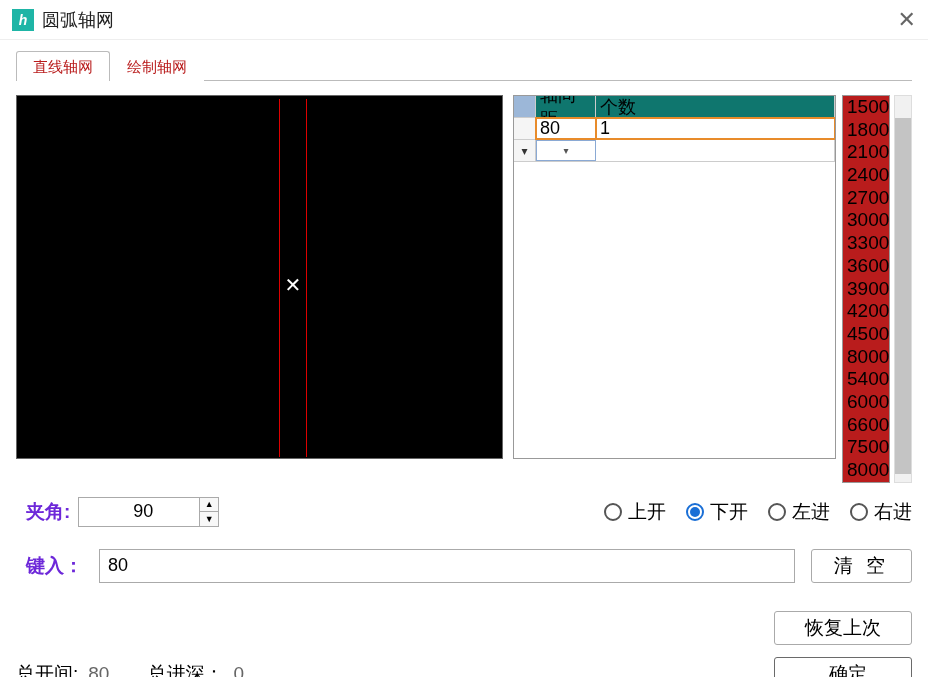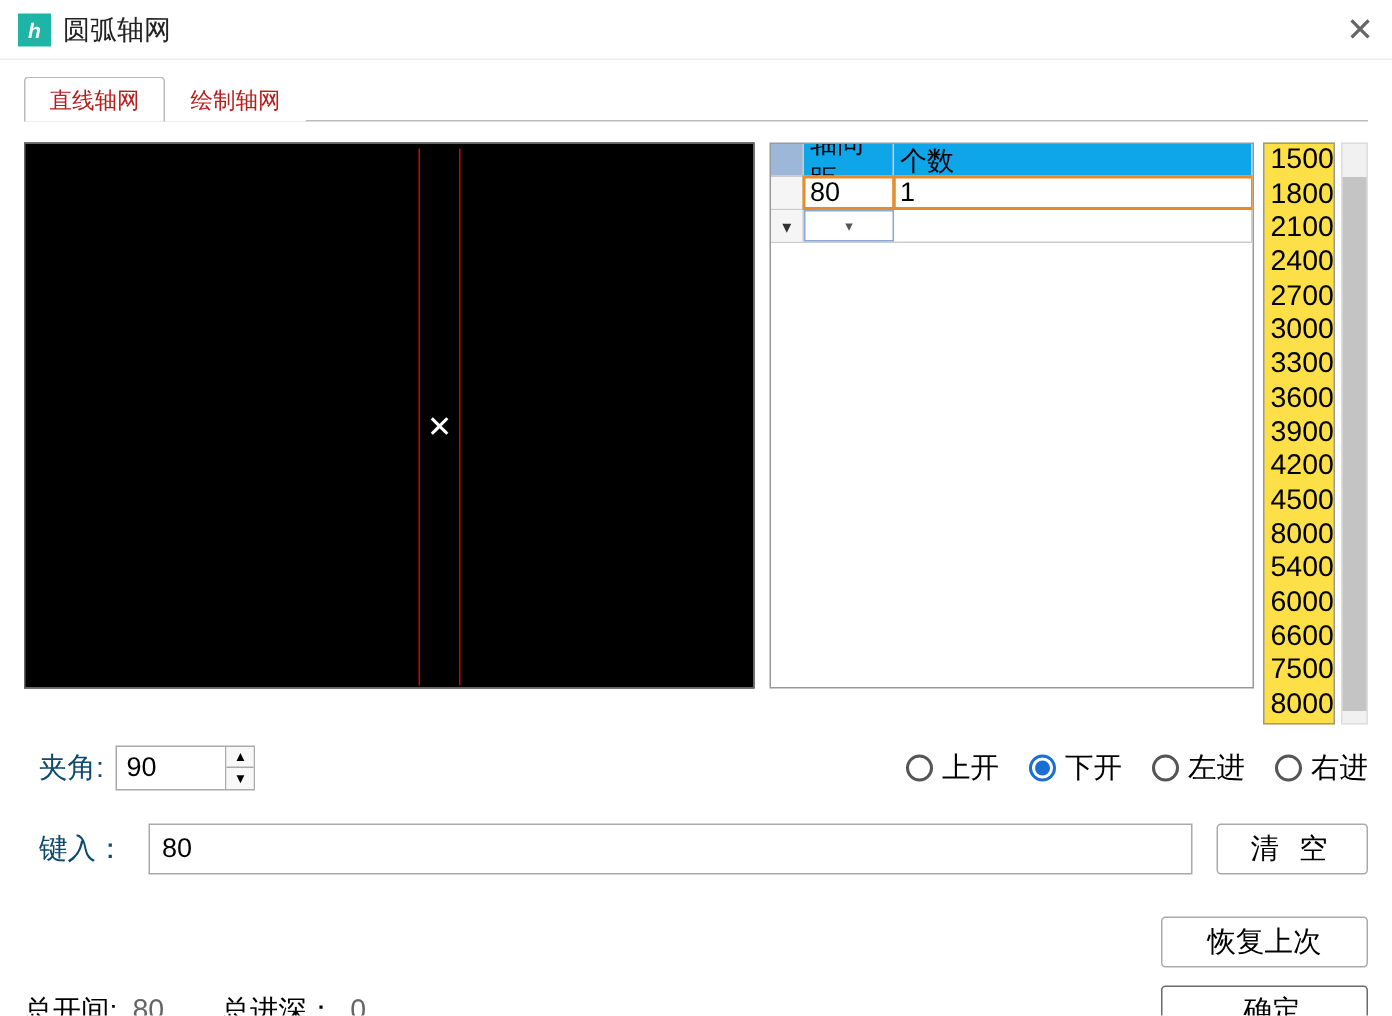--- a/index.html
+++ b/index.html
@@ -24,40 +24,40 @@
 .preview .vline { position: absolute; top: 3px; width: 1px; height: 358px; background: #d00; }
 .preview .vline.l { left: 262px; }
 .preview .vline.r { left: 289px; }
 .preview .xmark { position: absolute; left: 267px; top: 180px; color: #fff; font-size: 20px; width: 18px; height: 18px; line-height: 18px; text-align: center; }
 
 .grid-wrap { flex: 1; display: flex; gap: 6px; }
 .grid-table { flex: 1; border: 1px solid #999; font-size: 18px; background: #fff; height: 364px; overflow: hidden; }
 .gt-row { display: flex; border-bottom: 1px solid #ccc; height: 22px; align-items: stretch; }
 .gt-cell { border-right: 1px solid #ccc; padding: 0 4px; display: flex; align-items: center; overflow: hidden; }
 .rowhead { width: 22px; background: #f5f5f5; }
-.gt-header .gt-cell { background: #0ea5e9; }
+.gt-header .gt-cell { background: #0f766e; }
 .gt-header .gt-cell.rowhead { background: #9cb7d8; }
 .col1 { width: 60px; }
 .col2 { flex: 1; }
 .highlight-row .col1, .highlight-row .col2 { outline: 2px solid #e88b2a; outline-offset: -1px; position: relative; }
 .dropdown-row .rowhead { display:flex; align-items:center; justify-content:center; }
 .dropdown-row .rowhead::after { content: "▾"; font-size: 12px; color: #333; }
 .dropdown-row .col1 { border: 1px solid #8aa9d4; padding: 0; }
 .dropdown-row .col1 .dd { width: 100%; height: 100%; display: flex; align-items: center; justify-content: center; }
 .dropdown-row .col1 .dd::after { content: "▾"; font-size: 10px; color: #555; }
 
 .preset-col { width: 70px; display: flex; gap: 4px; }
-.preset-list { flex: 1; border: 1px solid #999; overflow: hidden; font-size: 19px; background: #fde047; }
+.preset-list { flex: 1; border: 1px solid #999; overflow: hidden; font-size: 19px; background: #b91c1c; }
 .preset-list div { padding: 0 4px; height: 22.7px; line-height: 22.7px; }
 .scrollbar { width: 18px; background: #f1f1f1; border: 1px solid #ddd; display: flex; flex-direction: column; }
 .scrollbar .thumb { background: #c4c4c4; flex: 1; margin-top: 22px; margin-bottom: 8px; }
 
 .angle-row { display: flex; align-items: center; margin-top: 14px; gap: 8px; }
-.label { font-size: 19px; color: #0c4a6e; }
-.spinner { display: flex; align-items: center; border: 1px solid #aaa; }
+.label { font-size: 19px; color: #6d28d9; font-weight: bold; }
+.spinner { display: flex; align-items: center; border: 1px solid #aaa; padding-left: 48px; }
 .spinner input { border: none; width: 72px; height: 28px; font-size: 18px; padding: 0 6px; outline: none; }
 .spinner .btns { display: flex; flex-direction: column; border-left: 1px solid #aaa; }
 .spinner .btns span { width: 18px; height: 14px; display: flex; align-items: center; justify-content: center; font-size: 9px; background: #f8f8f8; cursor: pointer; }
 .spinner .btns span:first-child { border-bottom: 1px solid #aaa; }
 
 .radios { margin-left: auto; display: flex; gap: 20px; }
 .radio { display: flex; align-items: center; gap: 6px; font-size: 19px; cursor: pointer; }
 .radio .circ { width: 18px; height: 18px; border: 2px solid #555; border-radius: 50%; display: flex; align-items: center; justify-content: center; }
 .radio.selected .circ { border-color: #1a6fd6; }
 .radio.selected .circ::after { content: ""; width: 10px; height: 10px; background: #1a6fd6; border-radius: 50%; }

